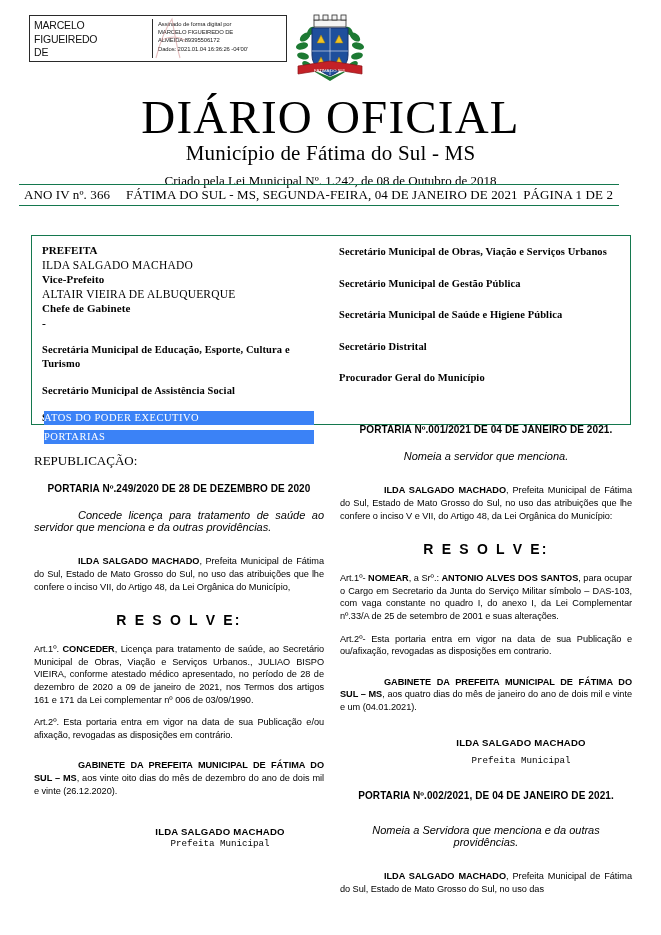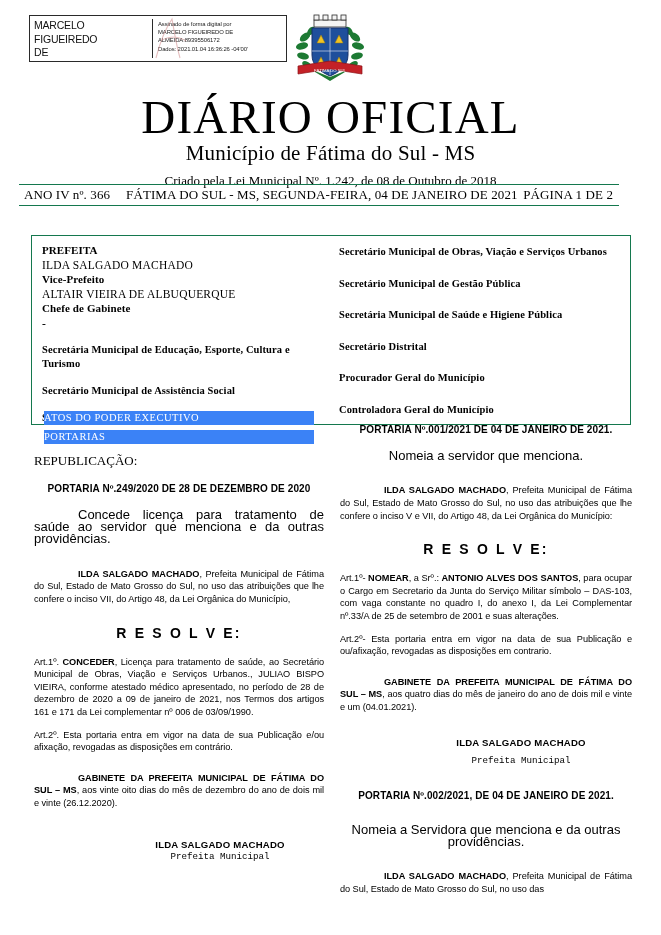--- a/index.html
+++ b/index.html
@@ -102,21 +102,21 @@
     font-family:"Liberation Sans",sans-serif;font-size:9.2px;line-height:12.6px;
     text-align:justify;color:#000;letter-spacing:-0.05px;
   }
   .t b{font-weight:bold;}
   .plain{font-family:Liberation Serif, serif;font-size:13px;line-height:12.6px;}
   .hd{
     font-family:"Liberation Sans",sans-serif;font-weight:bold;font-size:10px;
     line-height:13px;text-align:center;letter-spacing:.1px;
   }
   .ital{
-    font-family:"Liberation Sans",sans-serif;font-size:13px;
+    font-family:"Liberation Sans",sans-serif;font-style:italic;font-size:11px;
     line-height:12.4px;text-align:justify;
   }
   .ital.center{text-align:center;}
   .resolve{
     font-family:"Liberation Sans",sans-serif;font-weight:bold;font-size:14px;
     letter-spacing:2.2px;
   }
   .sign-name{
     font-family:"Liberation Sans",sans-serif;font-weight:bold;font-size:9.6px;
     line-height:13px;text-align:center;letter-spacing:.2px;
@@ -221,21 +221,20 @@
       <div class="off-sec">Secretária Municipal de Educação, Esporte, Cultura e Turismo</div>
       <div class="off-sec">Secretário Municipal de Assistência Social</div>
       <div class="off-sec">Secretário Municipal de Finanças e Planejamento</div>
     </div>
     <div class="off-col right">
       <div class="off-sec first">Secretário Municipal de Obras, Viação e Serviços Urbanos</div>
       <div class="off-sec">Secretário Municipal de Gestão Pública</div>
       <div class="off-sec">Secretária Municipal de Saúde e Higiene Pública</div>
       <div class="off-sec">Secretário Distrital</div>
       <div class="off-sec">Procurador Geral do Município</div>
-      <div class="off-sec">Controladora Geral do Município</div>
     </div>
   </div>
 
   <div class="banner b1">ATOS DO PODER EXECUTIVO</div>
   <div class="banner b2">PORTARIAS</div>
 
   <div class="col left">
     <div class="plain">REPUBLICAÇÃO:</div>
     <div class="sp14"></div>
     <div class="hd">PORTARIA Nº.249/2020 DE 28 DE DEZEMBRO DE 2020</div>

